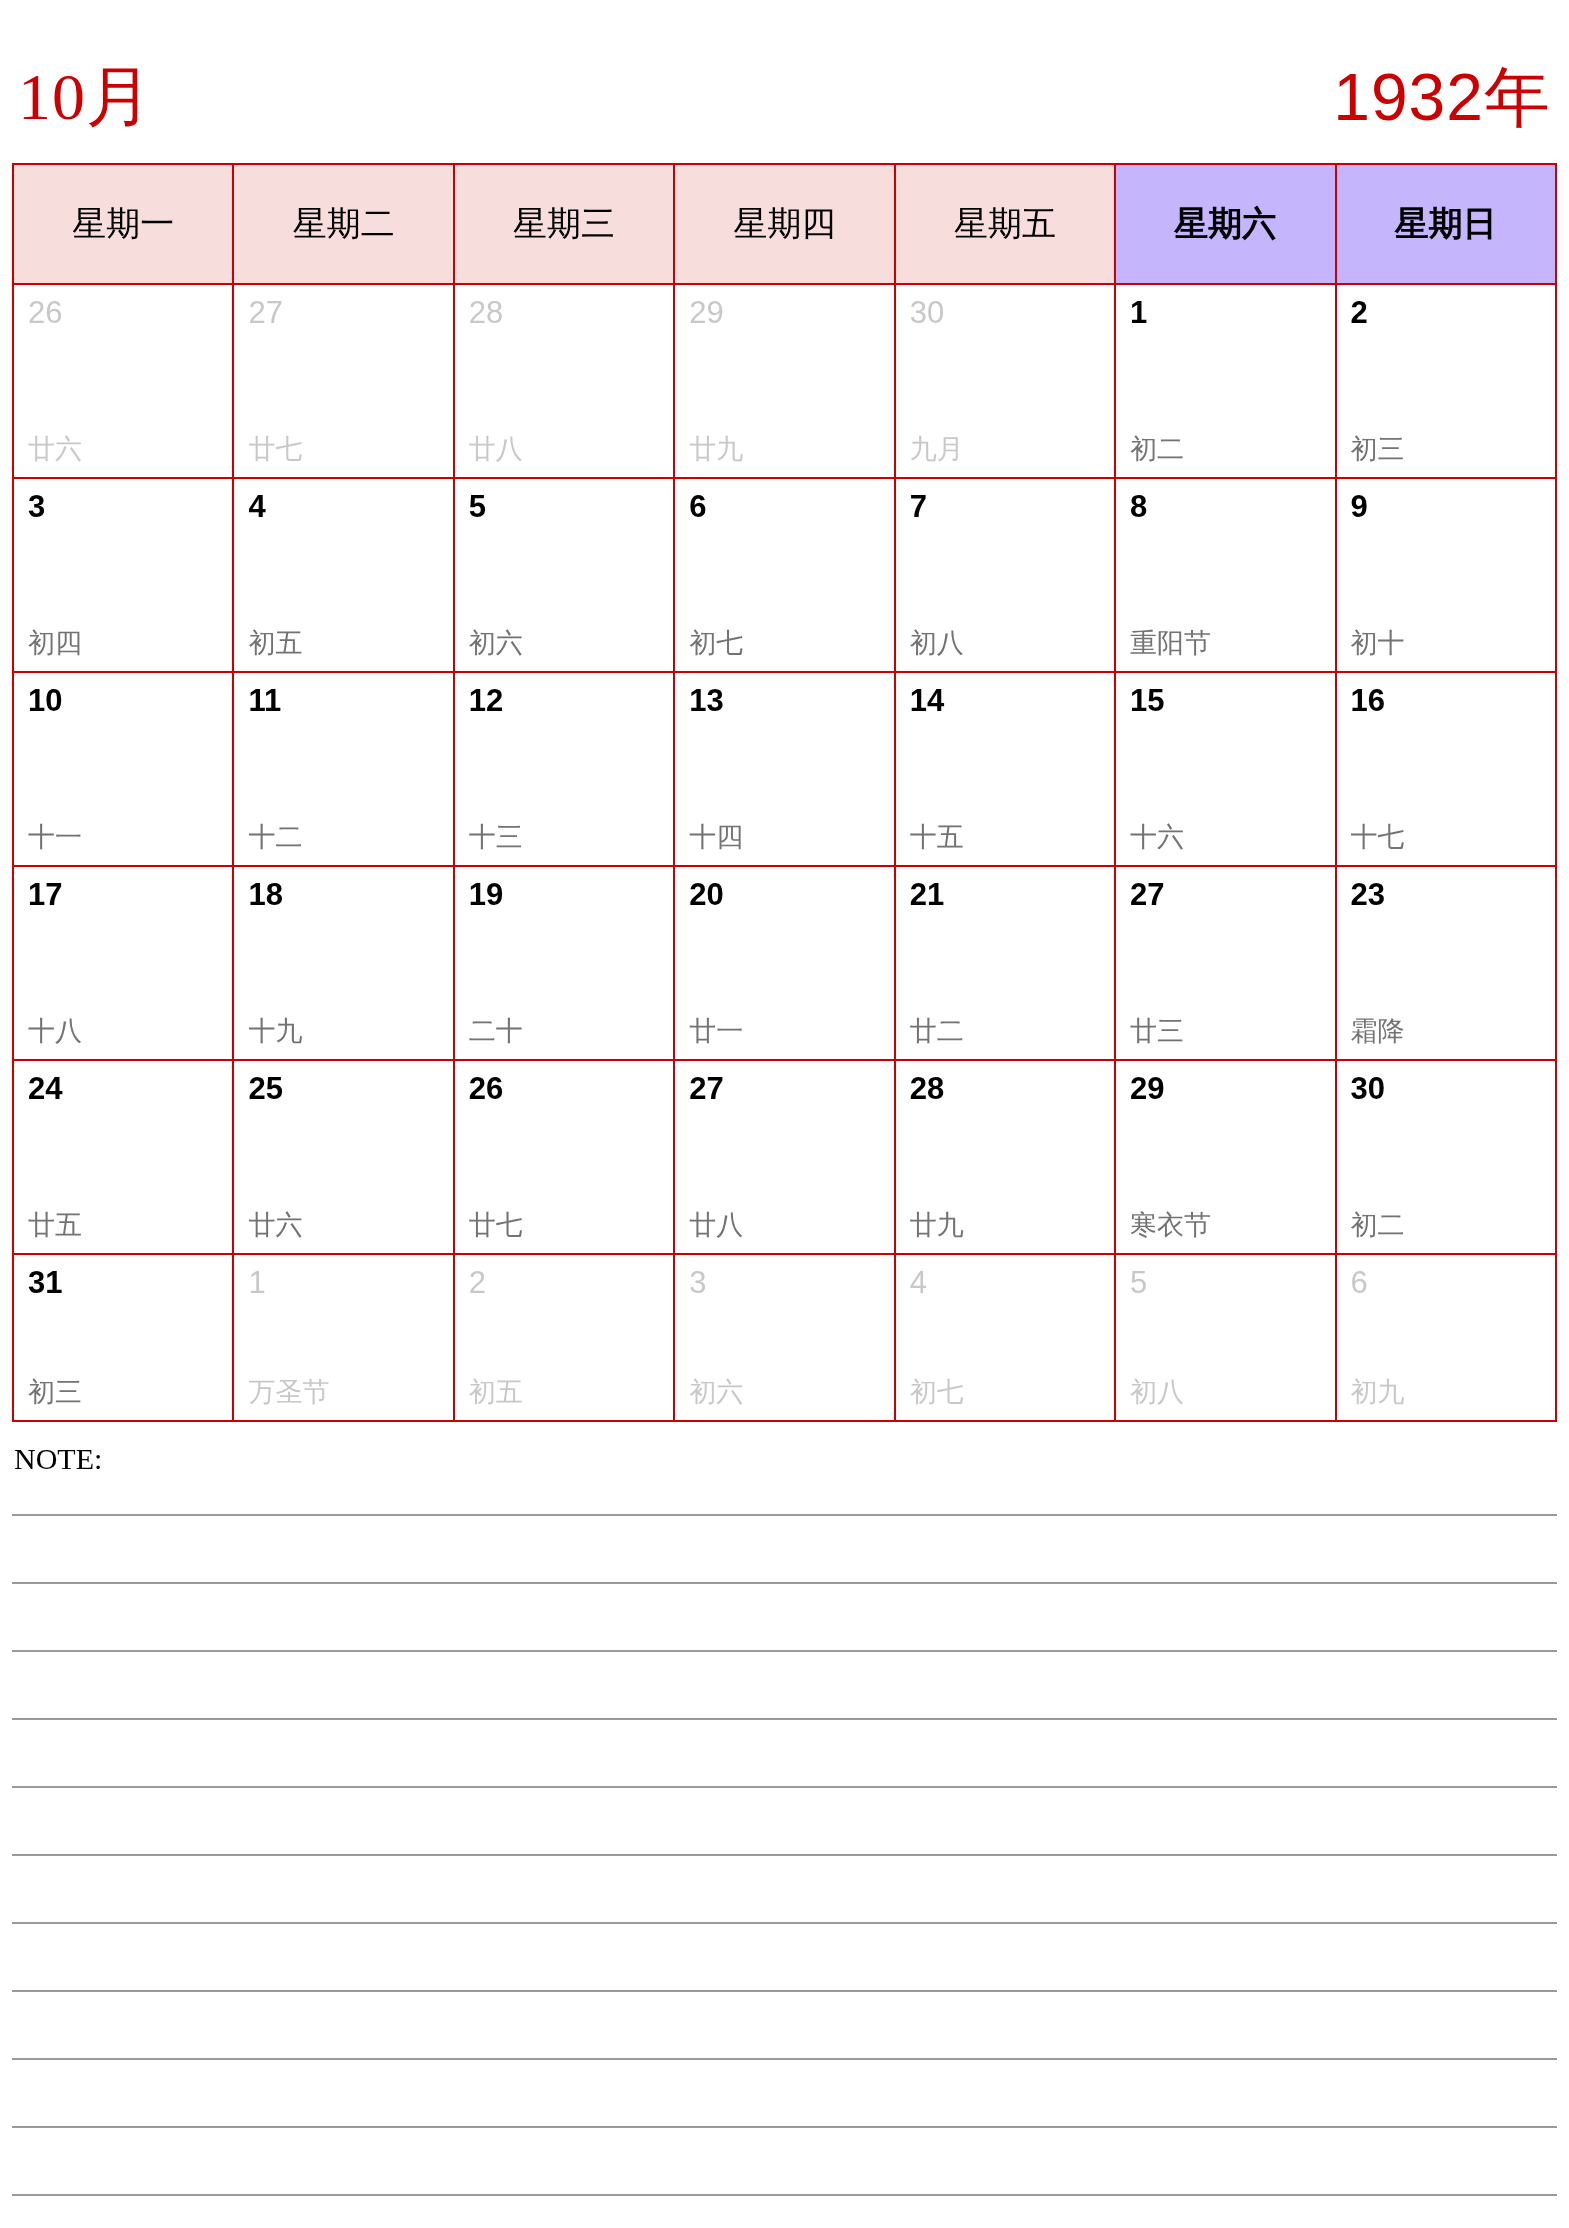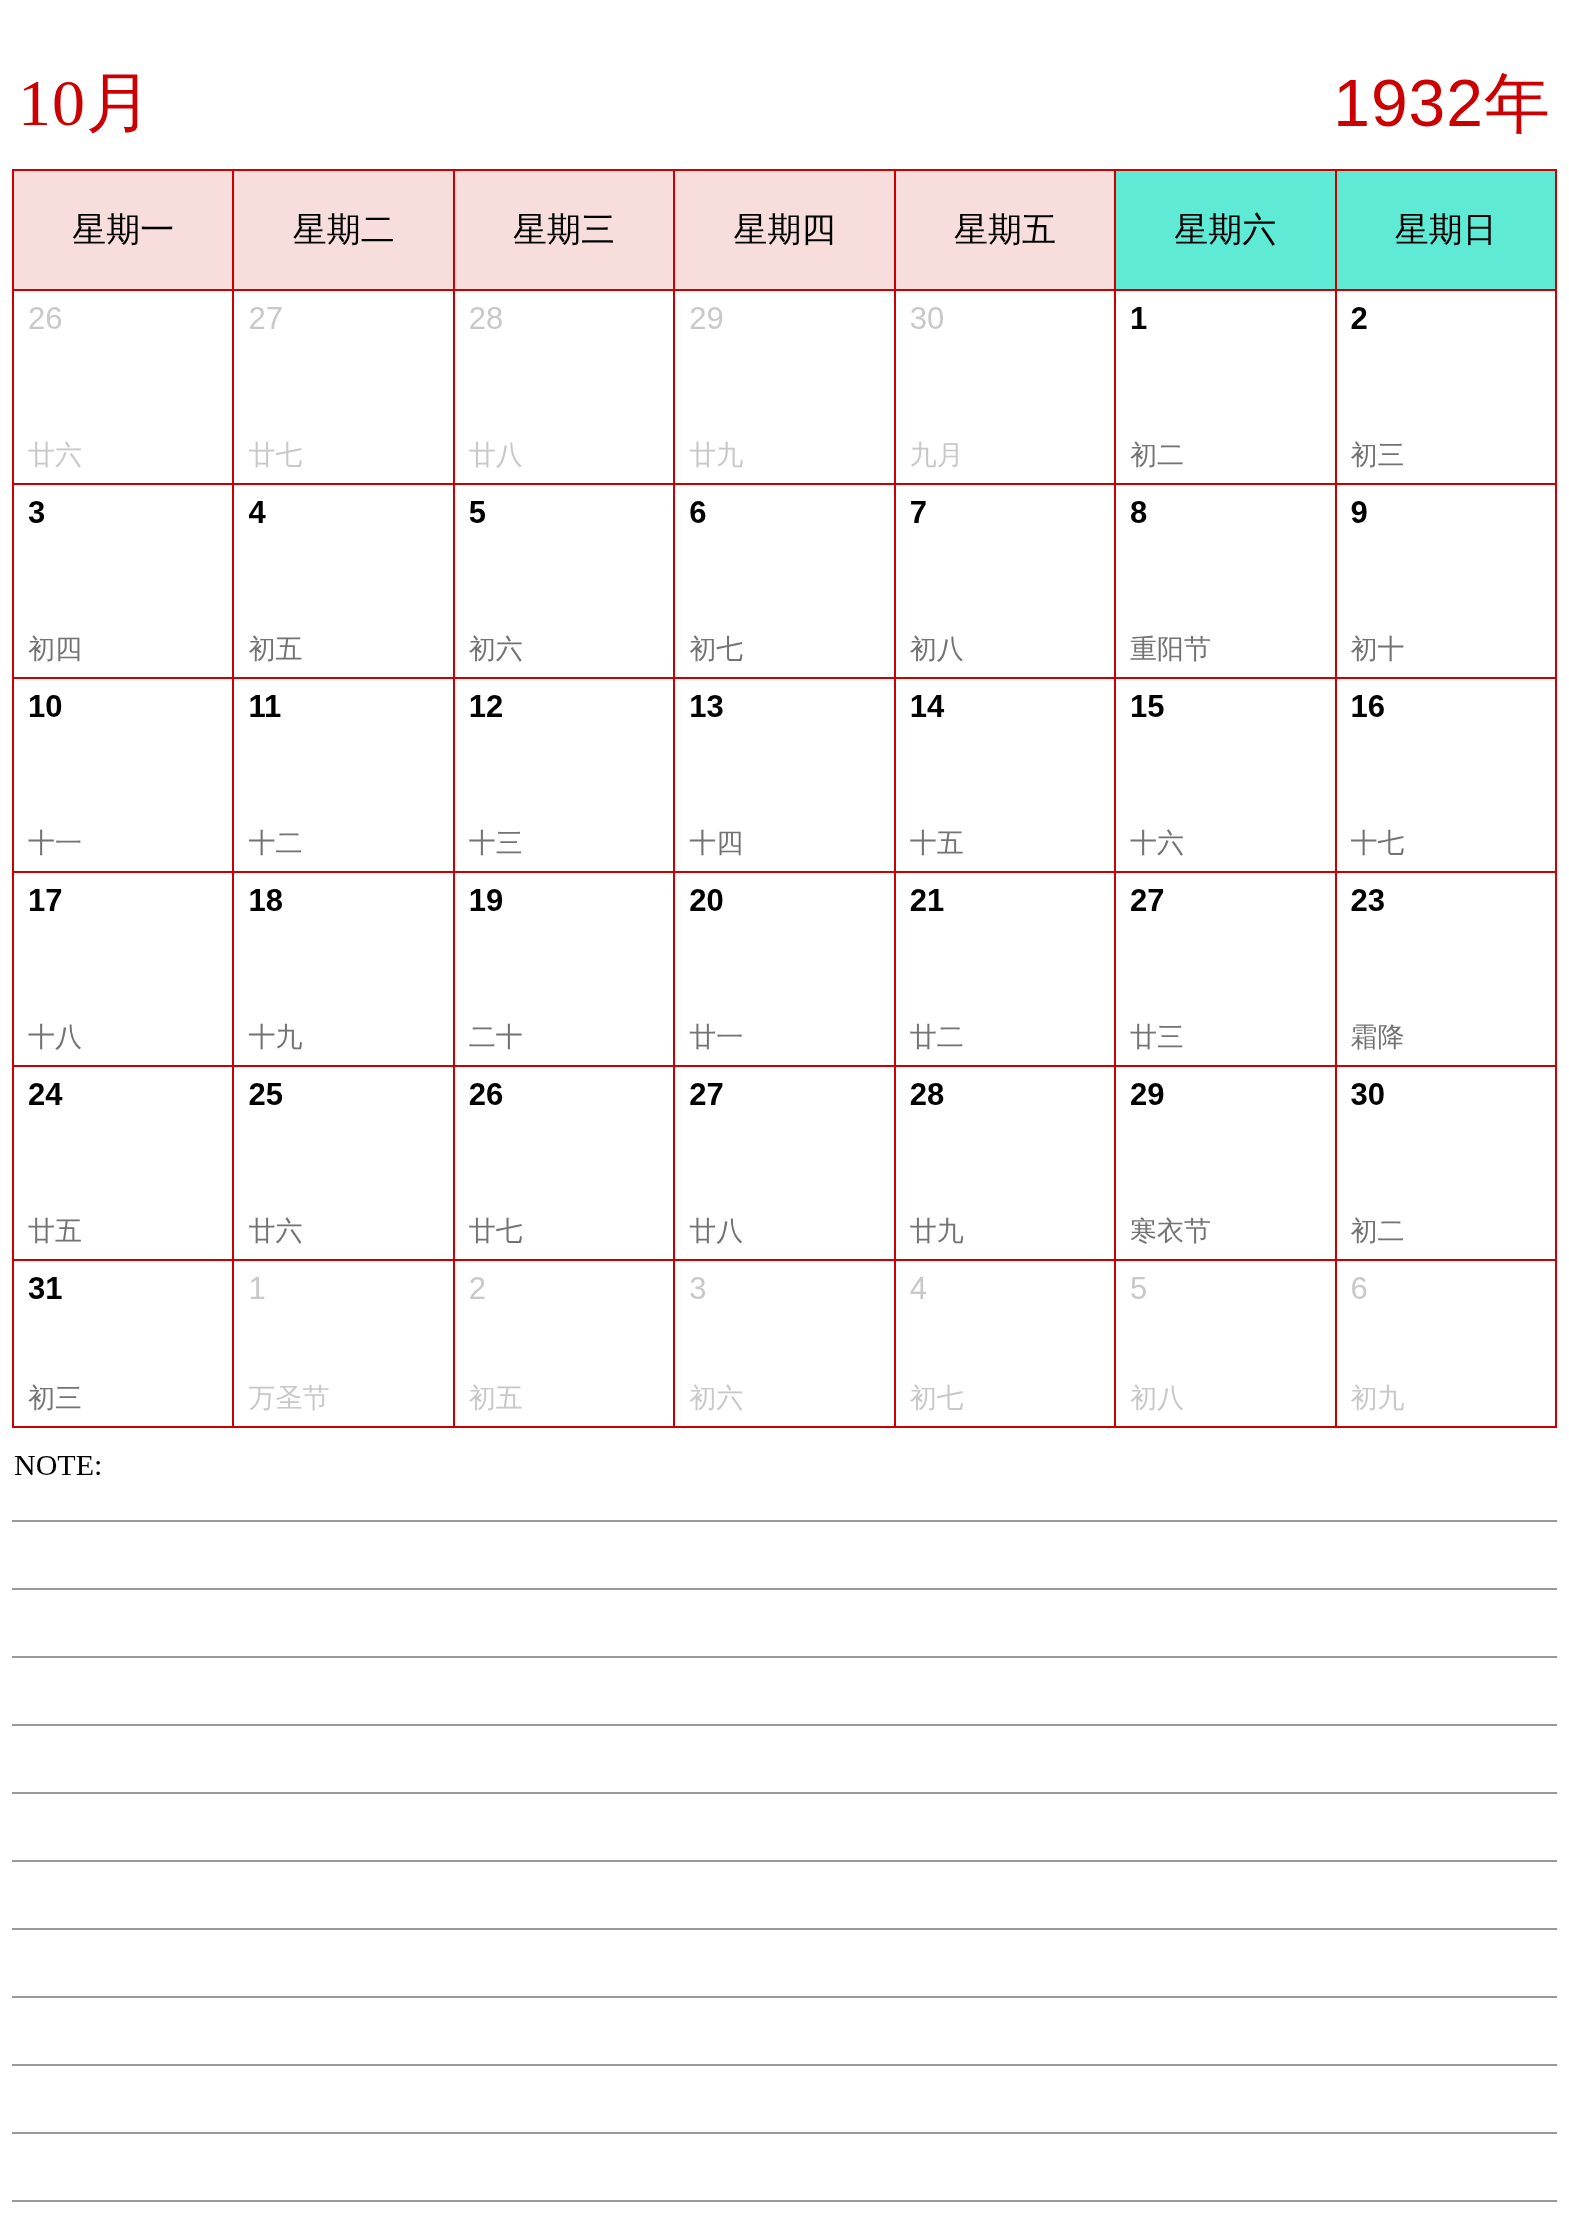--- a/index.html
+++ b/index.html
@@ -11,21 +11,21 @@
     width: 1569px;
     height: 2228px;
     font-family: "Liberation Serif", serif;
     color: #000;
     position: relative;
   }
   .page {
     width: 1569px;
     height: 2168px;
     box-sizing: border-box;
-    padding: 16px 12px;
+    padding: 10px 12px;
     position: relative;
   }
   
   .cal-header {
     display: flex;
     align-items: flex-end;
     justify-content: space-between;
     height: 120px;
     padding: 0 6px;
     box-sizing: border-box;
@@ -61,21 +61,22 @@
     height: 118px;
     background: #f7dedd;
     text-align: center;
     vertical-align: middle;
     font-weight: normal;
     font-size: 34px;
     color: #000;
     font-family: "Liberation Serif", serif;
   }
   .calendar th.weekend {
-    background: #5eead4;
+    background: #c4b5fd;
+    font-weight: bold;
   }
   .calendar td {
     height: 192px;
     position: relative;
     background: #ffffff;
   }
   .calendar td.short {
     height: 165px;
   }
   .daynum {

